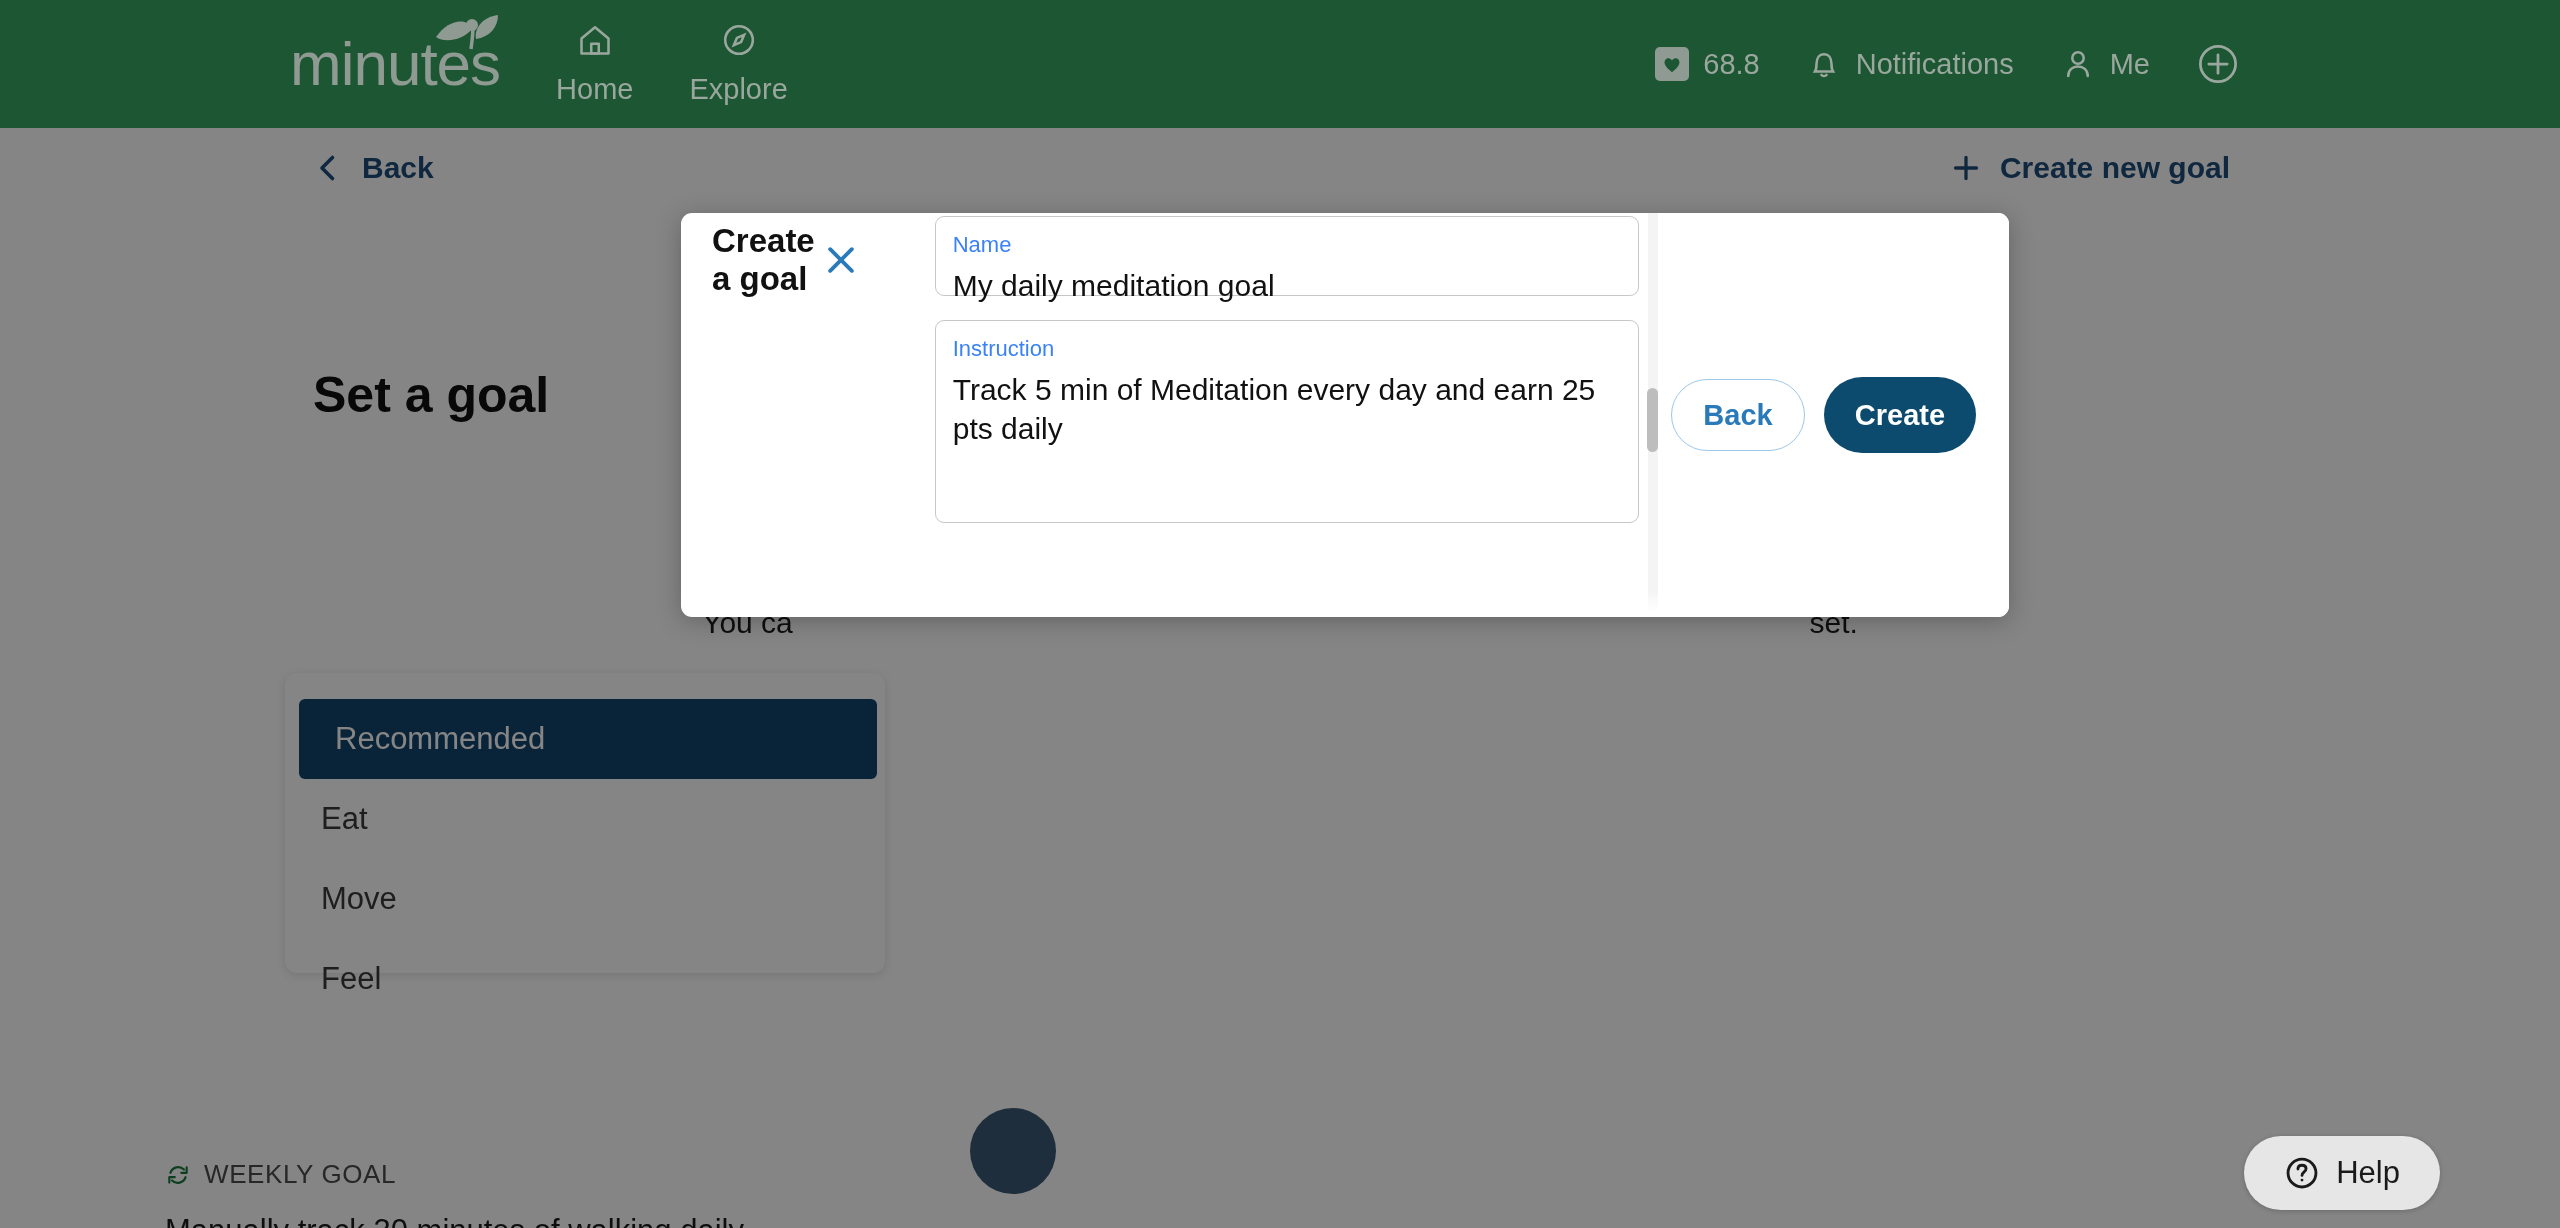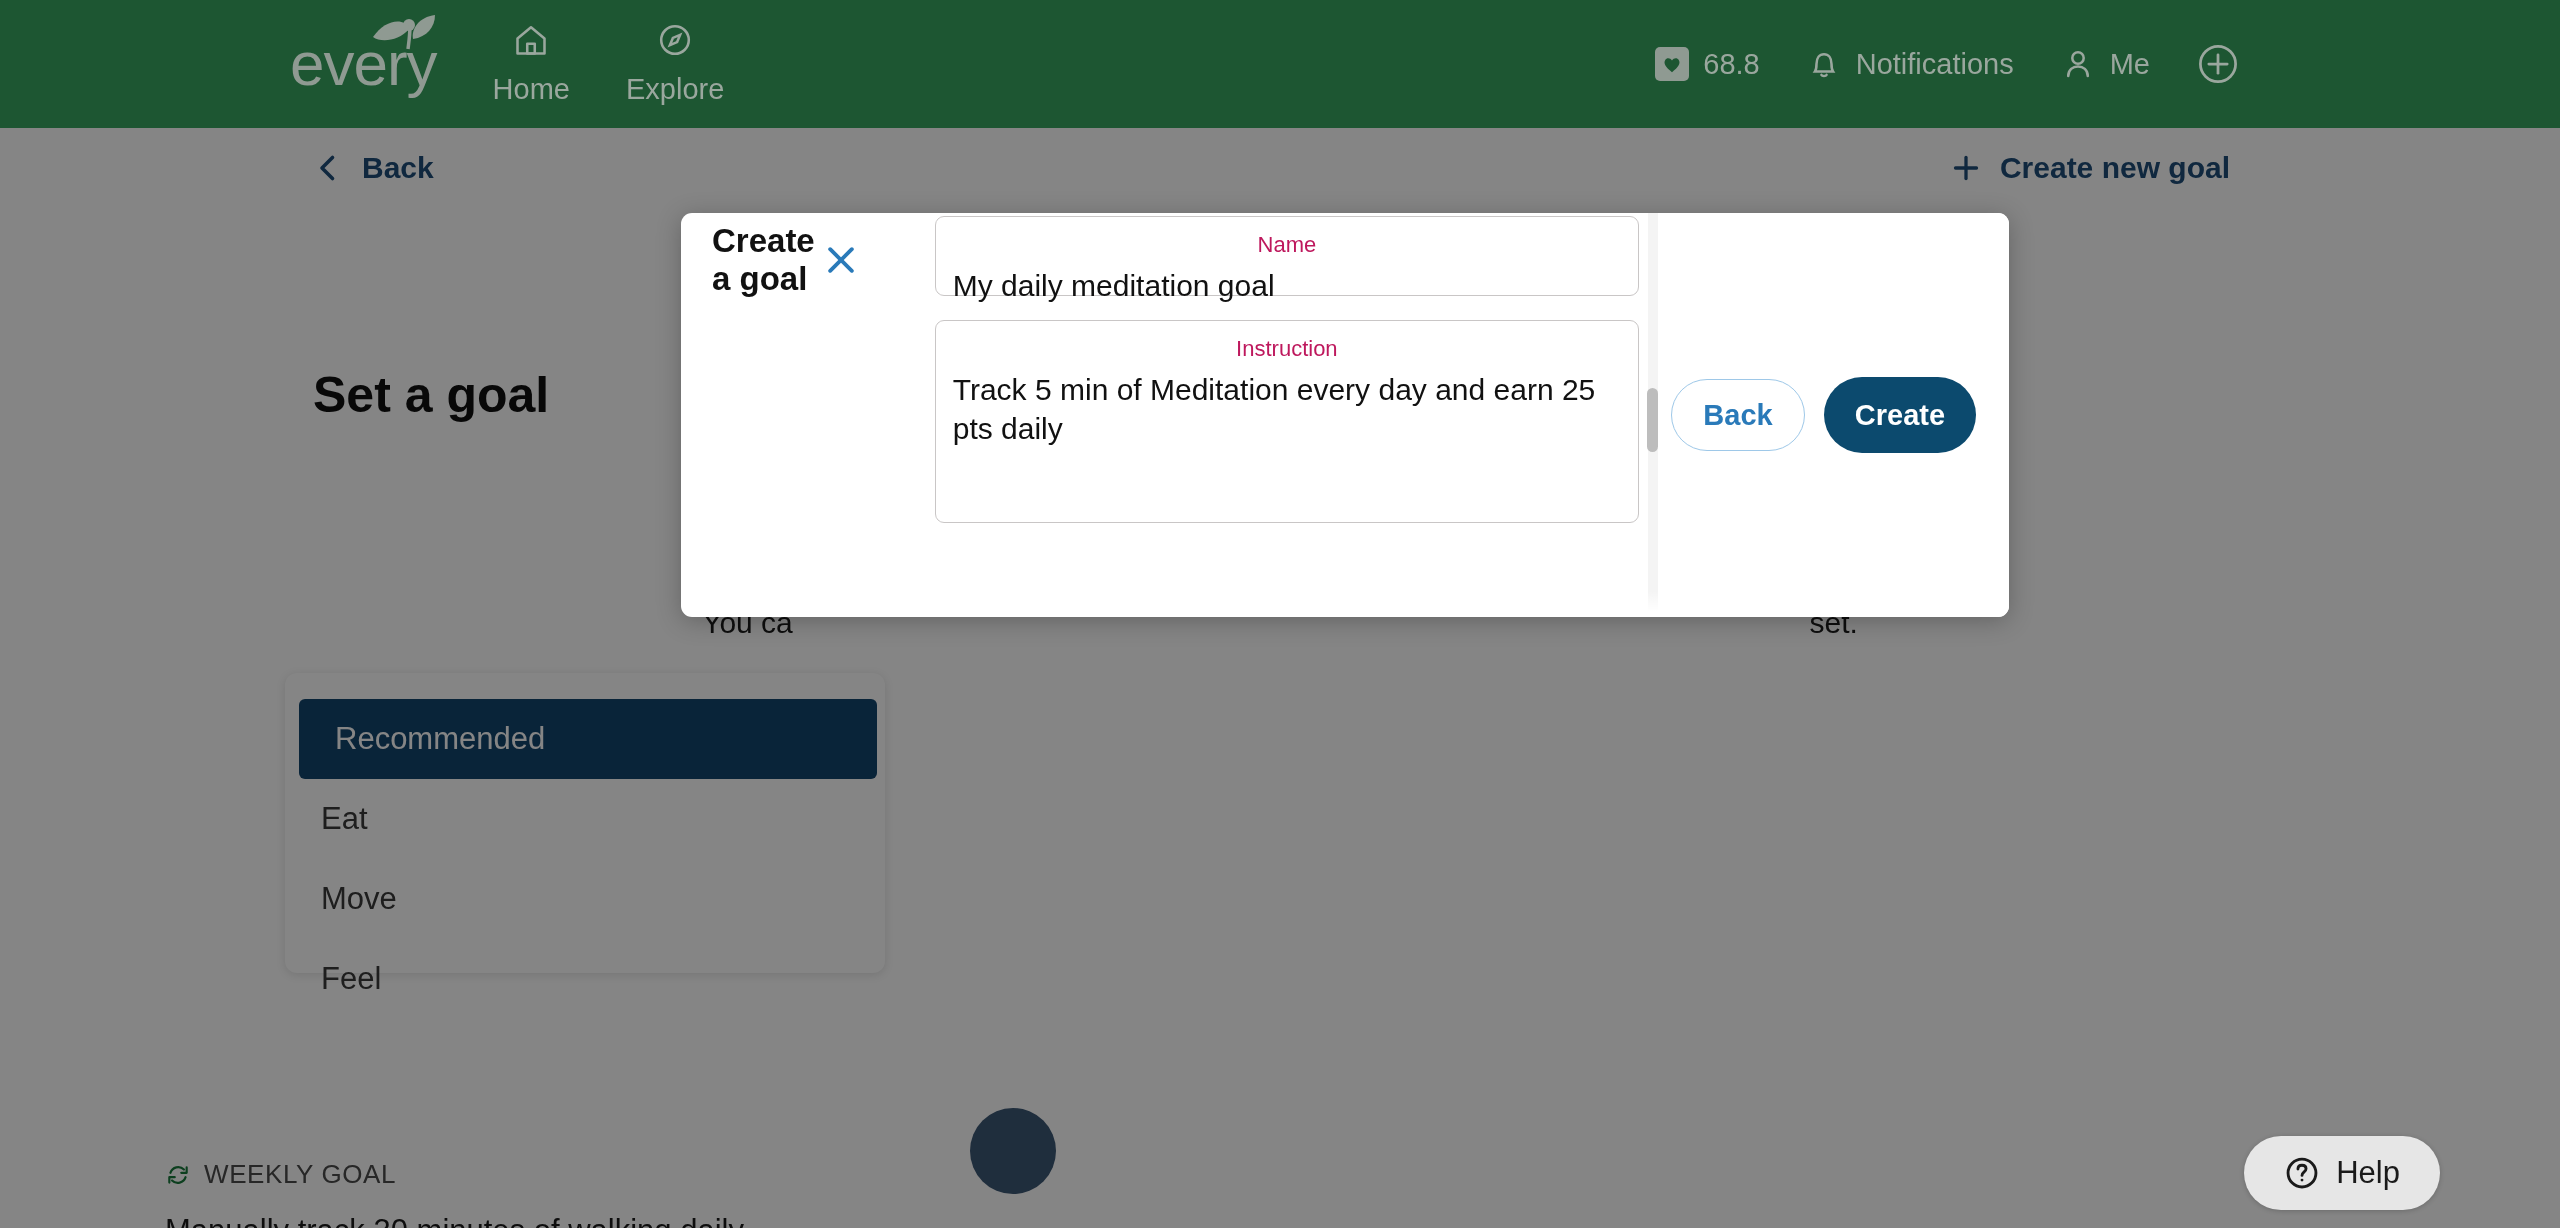--- a/index.html
+++ b/index.html
@@ -149,21 +149,21 @@
   .modal-body {
     position: relative; flex: 1 1 auto;
     overflow: hidden; padding: 0 32px;
   }
   .scroll-inner { position: relative; height: 100%; }
   .field {
     border: 1px solid #c9c6c6; border-radius: 9px;
     background: #fff; padding: 14px 17px 18px 17px;
     position: relative;
   }
-  .field-label { font-size: 22px; color: #be185d; line-height: 1.25; text-align: center; }
+  .field-label { font-size: 22px; color: #3b82f6; line-height: 1.25; }
   .field-value { font-size: 30px; color: #111; margin-top: 7px; line-height: 1.3; }
   .field-name { position: absolute; left: 0; right: 0; top: 3px; height: 80px; }
   .field-instr { position: absolute; left: 0; right: 0; top: 107px; height: 203px; }
   .fade-bottom {
     position: absolute; left: 0; right: 0; bottom: 0; height: 26px;
     background: linear-gradient(to bottom, rgba(255,255,255,0), #ffffff 78%);
     pointer-events: none;
   }
   .scrollbar-track {
     position: absolute; right: 13px; top: 0; bottom: 0; width: 10px;
@@ -250,21 +250,21 @@
     </div>
     <div class="goal-desc">Manually track 30 minutes of walking daily.</div>
 
   </div>
 
   <div class="dimmer"></div>
 
   <div class="header">
     <div class="hdr-left">
       <div class="logo">
-        <span class="logo-text">every</span>
+        <span class="logo-text">minutes</span>
         <svg class="logo-sprig" viewBox="0 0 70 40">
           <path d="M4 26 C16 8, 36 6, 40 18 C30 30, 12 32, 4 26 Z" fill="#8f9a92"></path>
           <path d="M66 4 C50 6, 42 18, 44 28 C58 26, 66 16, 66 4 Z" fill="#8f9a92"></path>
           <circle cx="40" cy="14" r="6" fill="#8f9a92"></circle>
           <path d="M41 14 C41 24, 40 30, 39 38" stroke="#8f9a92" stroke-width="3.5" fill="none"></path>
         </svg>
       </div>
       <div class="nav-item">
         <svg class="nav-icon" viewBox="0 0 24 24" fill="none" stroke="#9aa79e" stroke-width="1.7" stroke-linejoin="round">
           <path d="M3 11 L12 3.5 L21 11 V21 H3 Z"></path>

